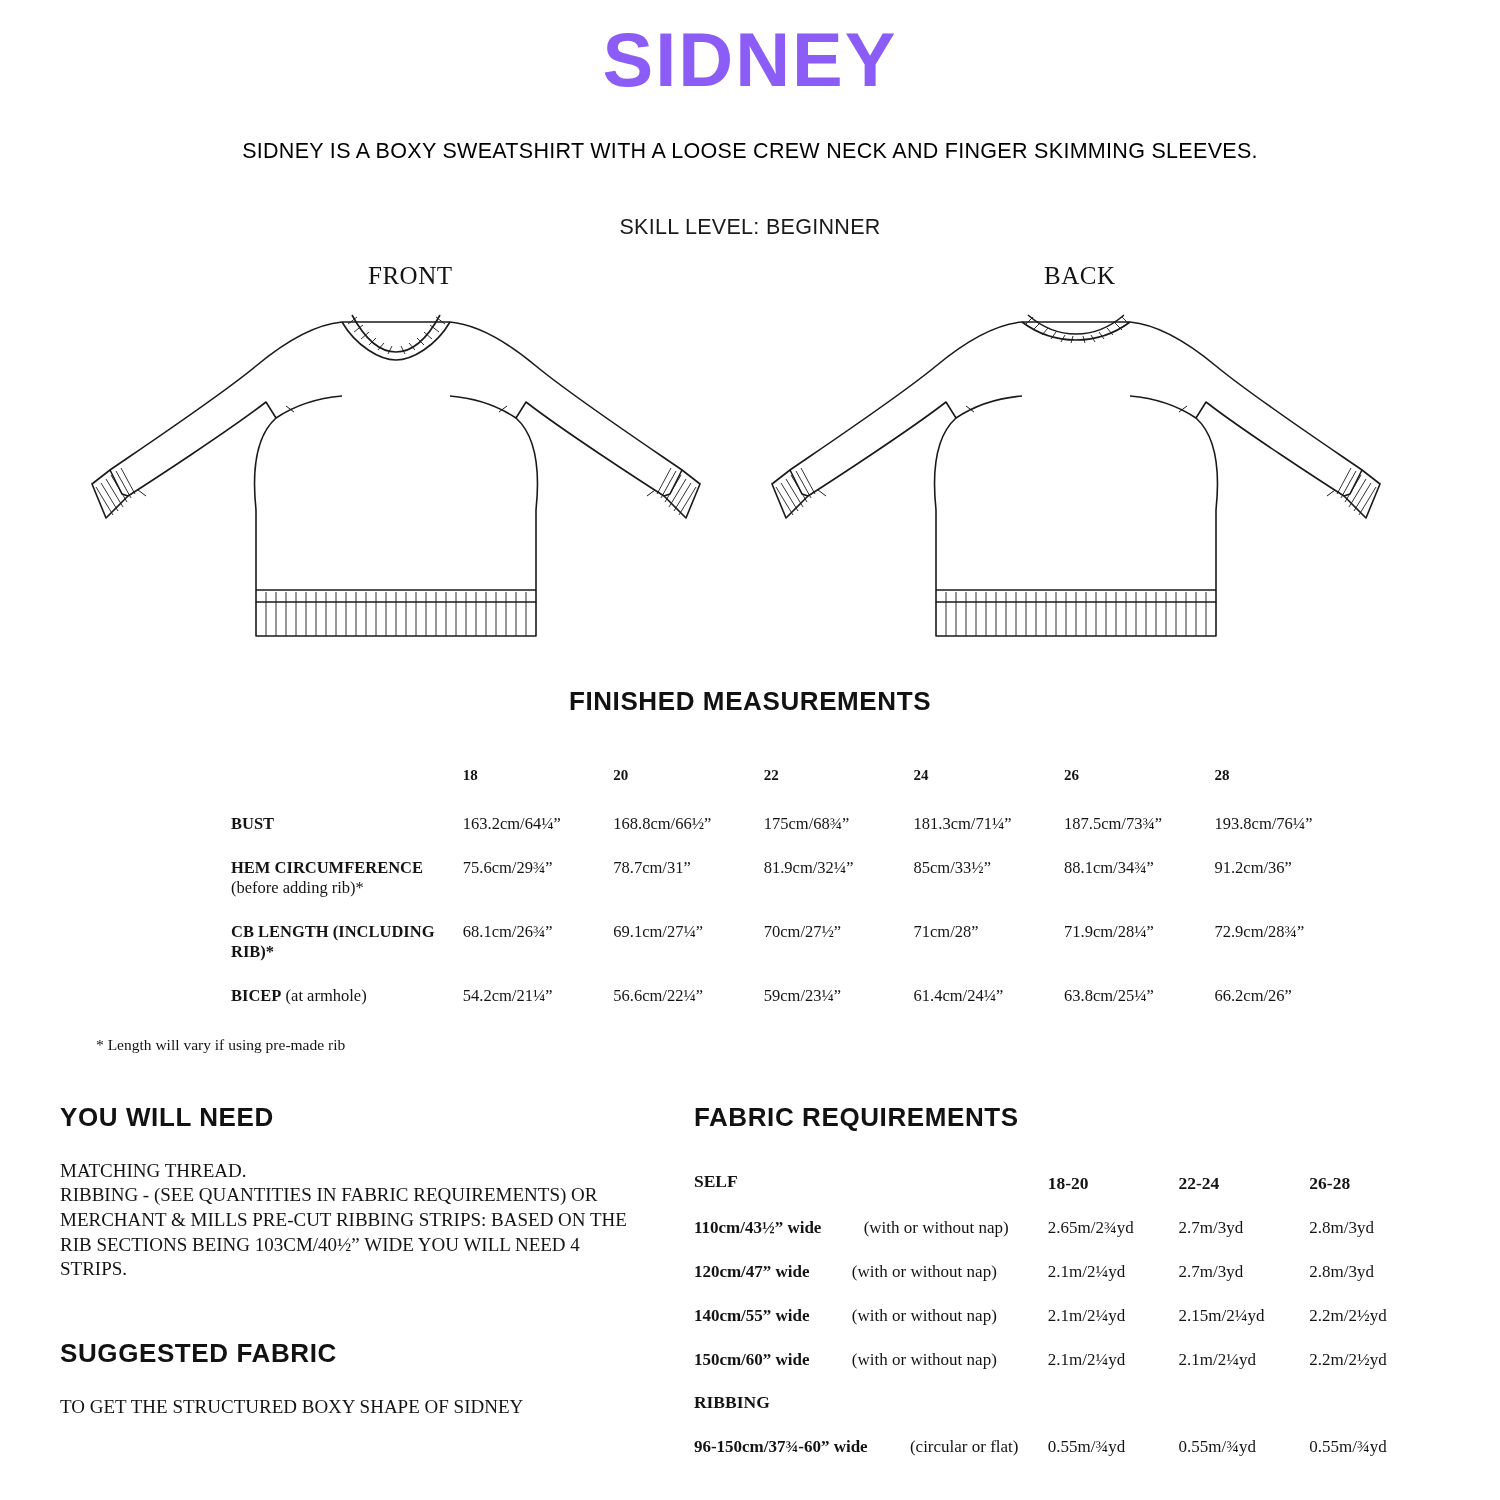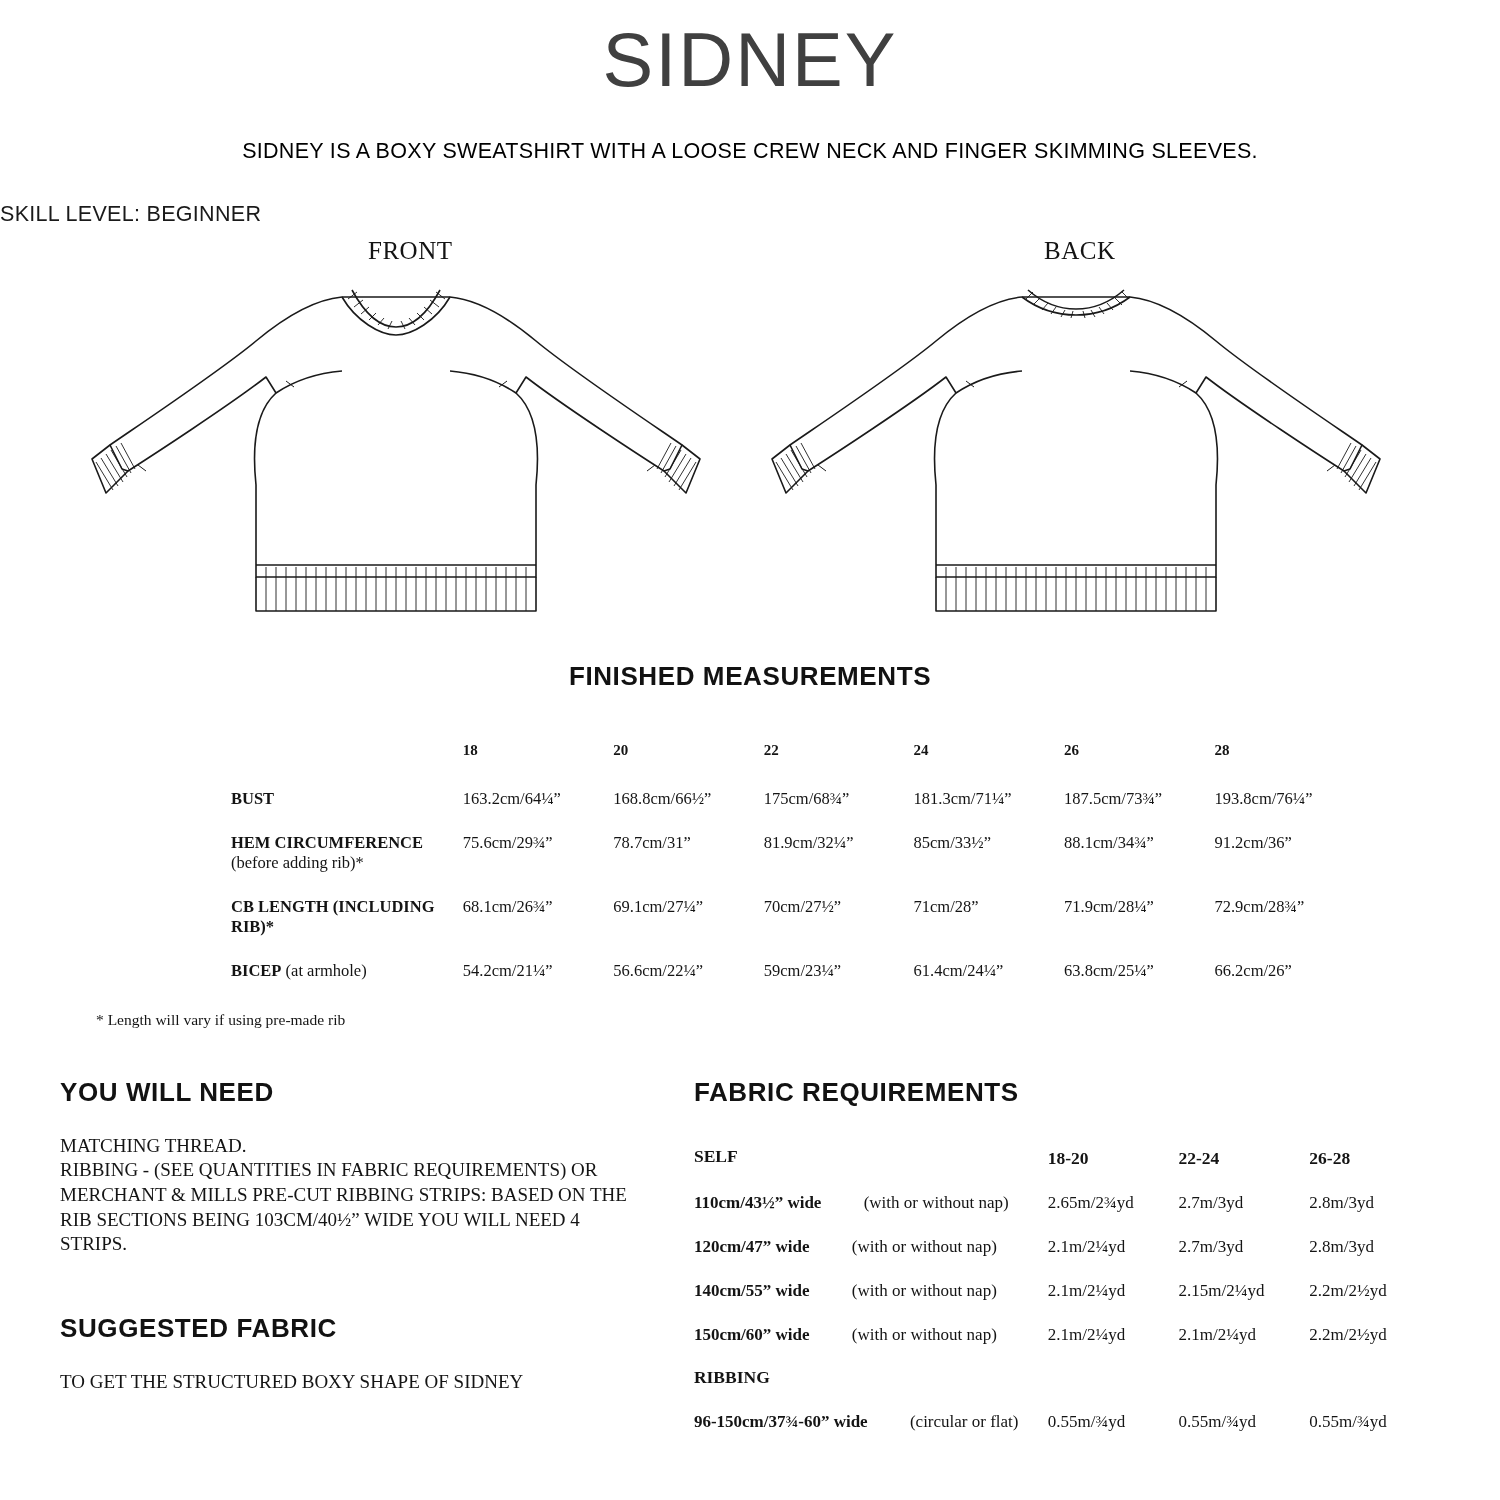--- a/index.html
+++ b/index.html
@@ -19,49 +19,49 @@
     width: 1500px;
     height: 1500px;
     position: relative;
     box-sizing: border-box;
   }
 
   
   .title {
     text-align: center;
     font-family: "Liberation Sans", sans-serif;
-    font-weight: 400;
+    font-weight: 700;
     font-size: 76px;
     letter-spacing: 2px;
     margin: 18px 0 0 0;
     line-height: 1.1;
-    color: #404040;
+    color: #8b5cf6;
   }
   .subtitle {
     text-align: center;
     font-family: "Liberation Sans", sans-serif;
     font-size: 21.5px;
     letter-spacing: 0.3px;
     margin-top: 37px;
     color: #000000;
   }
   .skill {
-    text-align: left;
+    text-align: center;
     font-family: "Liberation Sans", sans-serif;
     font-size: 21.5px;
     letter-spacing: 0.3px;
-    margin-top: 38px;
+    margin-top: 51px;
     color: #1a1a1a;
   }
 
   
   .flats {
     position: relative;
     height: 420px;
-    margin-top: 10px;
+    margin-top: 22px;
     padding-left: 11px;
   }
   .flat-label {
     position: absolute;
     font-family: "Liberation Serif", serif;
     font-size: 25px;
     letter-spacing: 0.5px;
     color: #141414;
   }
   .flat-label.front { left: 368px; top: 0px; }

